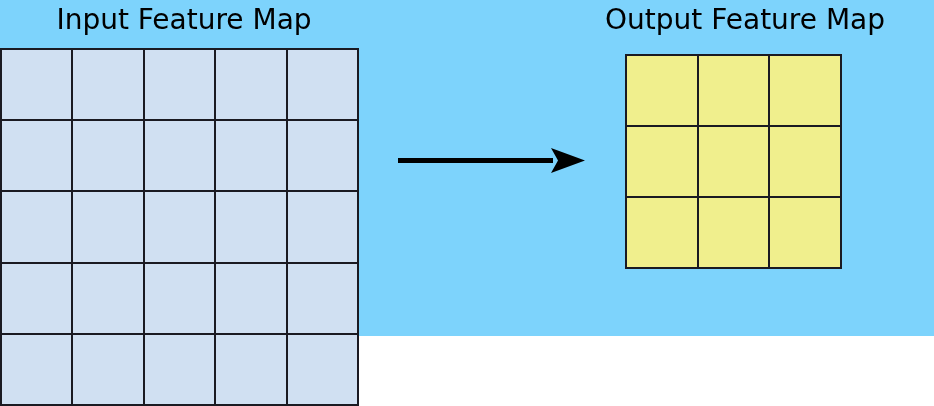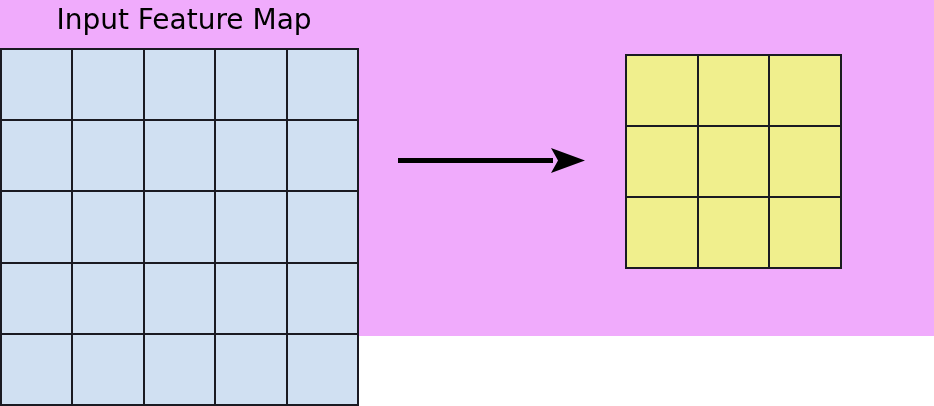--- a/index.html
+++ b/index.html
@@ -10,21 +10,21 @@
   body {
     width: 934px;
     height: 406px;
     overflow: hidden;
     font-family: "DejaVu Sans", sans-serif;
   }
   #canvas {
     position: relative;
     width: 934px;
     height: 336px;
-    background: #f0abfc;
+    background: #7dd3fc;
   }
 
   .title {
     position: absolute;
     top: 2px;
     font-size: 28px;
     line-height: 36px;
     color: #000000;
     white-space: nowrap;
     text-align: center;
@@ -78,20 +78,21 @@
     height: 46px;
   }
 </style>
 </head>
 <body>
 
 <div id="canvas">
 
   <div class="title" id="input-title">Input Feature Map</div>
 
+  <div class="title" id="output-title">Output Feature Map</div>
 
   <div class="grid" id="input-grid" style="grid-template-columns: repeat(5, 1fr); grid-template-rows: repeat(5, 1fr); background: rgb(26, 26, 34); border-color: rgb(26, 26, 34);">
       <div class="cell" style="background: rgb(208, 224, 242);"></div>
       <div class="cell" style="background: rgb(208, 224, 242);"></div>
       <div class="cell" style="background: rgb(208, 224, 242);"></div>
       <div class="cell" style="background: rgb(208, 224, 242);"></div>
       <div class="cell" style="background: rgb(208, 224, 242);"></div>
       <div class="cell" style="background: rgb(208, 224, 242);"></div>
       <div class="cell" style="background: rgb(208, 224, 242);"></div>
       <div class="cell" style="background: rgb(208, 224, 242);"></div>

